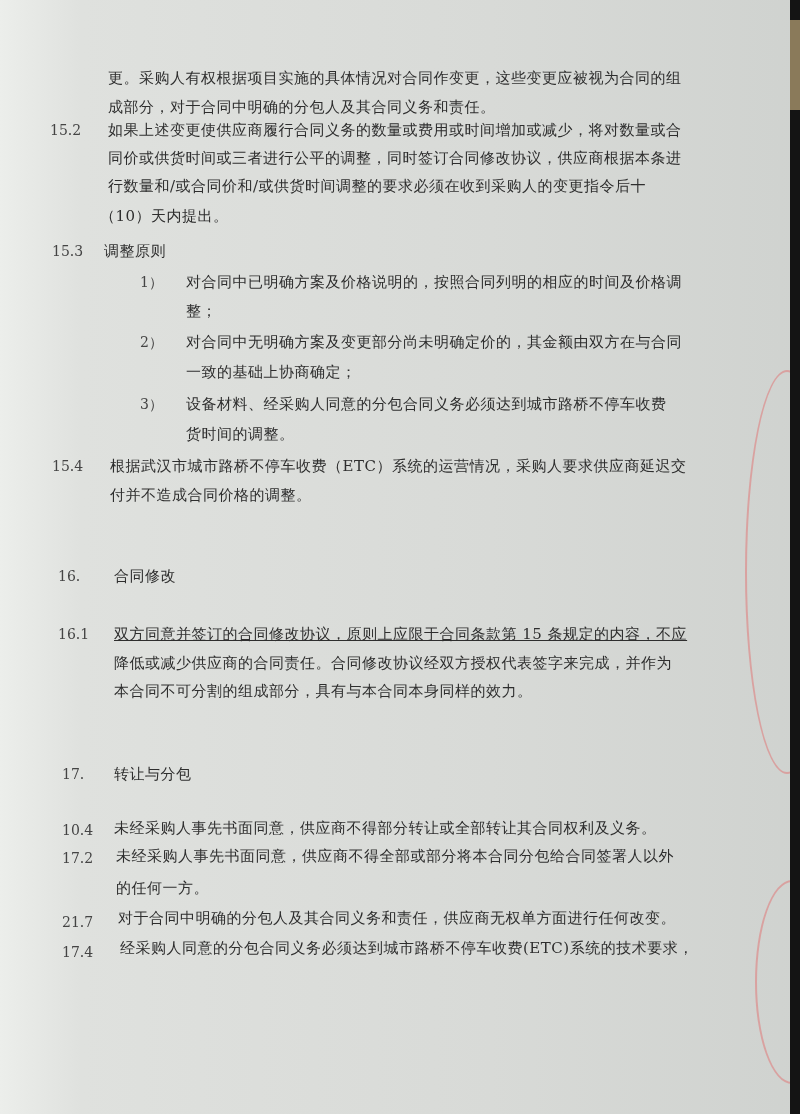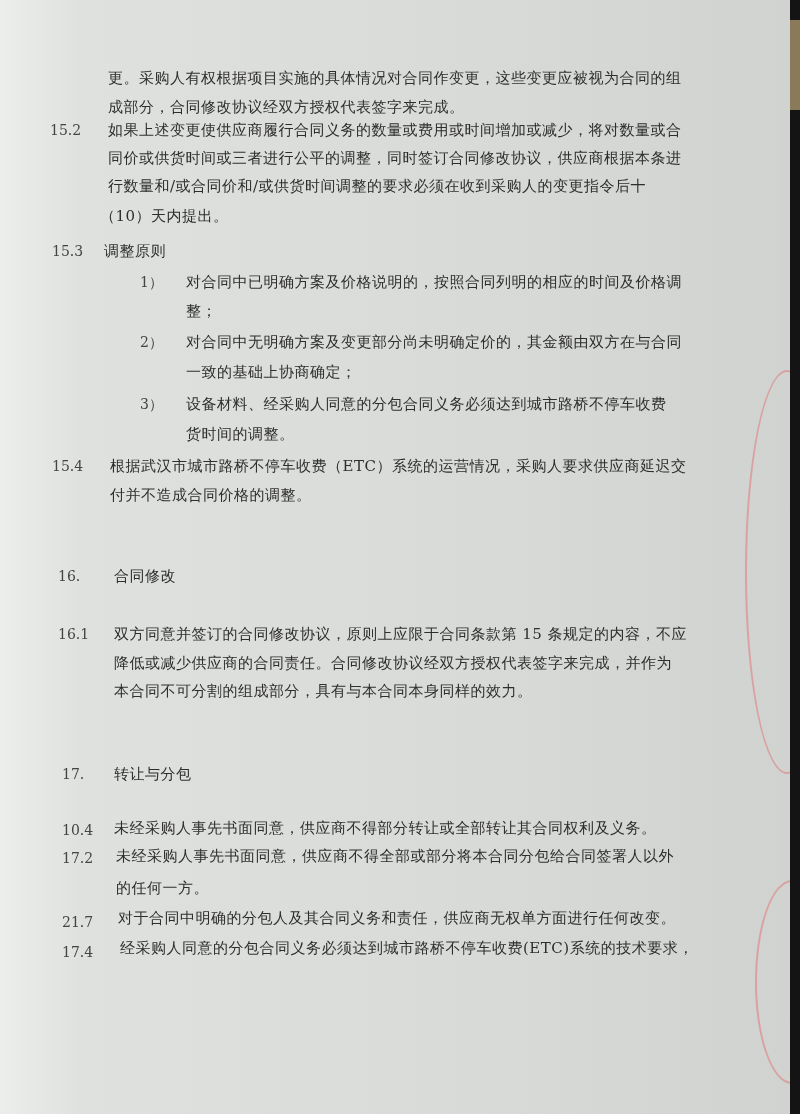--- a/index.html
+++ b/index.html
@@ -31,21 +31,21 @@
       letter-spacing: 0.5px;
     }
     .num { position: absolute; font-size: 14px; line-height: 20px; color: #444; }
   </style>
 </head>
 <body>
 
 <div class="page">
 
   <div class="line" style="left:108px;top:68px;">更。采购人有权根据项目实施的具体情况对合同作变更，这些变更应被视为合同的组</div>
-  <div class="line" style="left:108px;top:97px;">成部分，合同修改协议经双方授权代表签字来完成。</div>
+  <div class="line" style="left:108px;top:97px;">成部分，对于合同中明确的分包人及其合同义务和责任。</div>
 
   <div class="num" style="left:50px;top:120px;">15.2</div>
   <div class="line" style="left:108px;top:120px;">如果上述变更使供应商履行合同义务的数量或费用或时间增加或减少，将对数量或合</div>
   <div class="line" style="left:108px;top:148px;">同价或供货时间或三者进行公平的调整，同时签订合同修改协议，供应商根据本条进</div>
   <div class="line" style="left:108px;top:176px;">行数量和/或合同价和/或供货时间调整的要求必须在收到采购人的变更指令后十</div>
   <div class="line" style="left:100px;top:206px;">（10）天内提出。</div>
 
   <div class="num" style="left:52px;top:241px;">15.3</div>
   <div class="line" style="left:104px;top:241px;">调整原则</div>
 
@@ -62,21 +62,21 @@
   <div class="line" style="left:186px;top:424px;">货时间的调整。</div>
 
   <div class="num" style="left:52px;top:456px;">15.4</div>
   <div class="line" style="left:110px;top:456px;">根据武汉市城市路桥不停车收费（ETC）系统的运营情况，采购人要求供应商延迟交</div>
   <div class="line" style="left:110px;top:485px;">付并不造成合同价格的调整。</div>
 
   <div class="num" style="left:58px;top:566px;">16.</div>
   <div class="line" style="left:114px;top:566px;">合同修改</div>
 
   <div class="num" style="left:58px;top:624px;text-align:right;">16.1</div>
-  <div class="line" style="left:114px;top:624px;">双方同意并签订的合同修改协议，原则上应限于合同条款第 15 条规定的内容，不应</div>
+  <div class="line" style="left:114px;top:624px;text-decoration:underline;">双方同意并签订的合同修改协议，原则上应限于合同条款第 15 条规定的内容，不应</div>
   <div class="line" style="left:114px;top:653px;">降低或减少供应商的合同责任。合同修改协议经双方授权代表签字来完成，并作为</div>
   <div class="line" style="left:114px;top:681px;">本合同不可分割的组成部分，具有与本合同本身同样的效力。</div>
 
   <div class="num" style="left:62px;top:764px;">17.</div>
   <div class="line" style="left:114px;top:764px;">转让与分包</div>
 
   <div class="num" style="left:62px;top:820px;">10.4</div>
   <div class="line" style="left:114px;top:818px;">未经采购人事先书面同意，供应商不得部分转让或全部转让其合同权利及义务。</div>
 
   <div class="num" style="left:62px;top:848px;">17.2</div>

